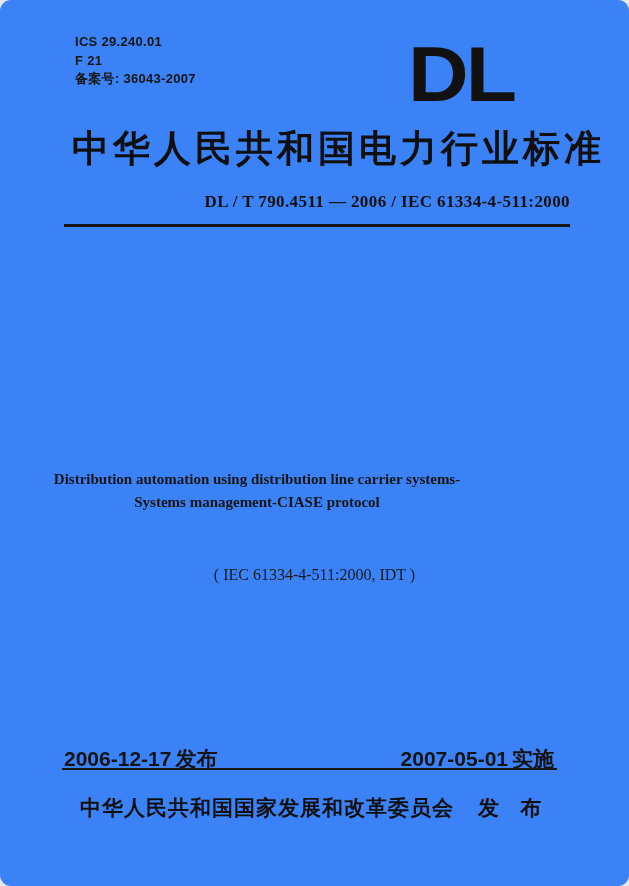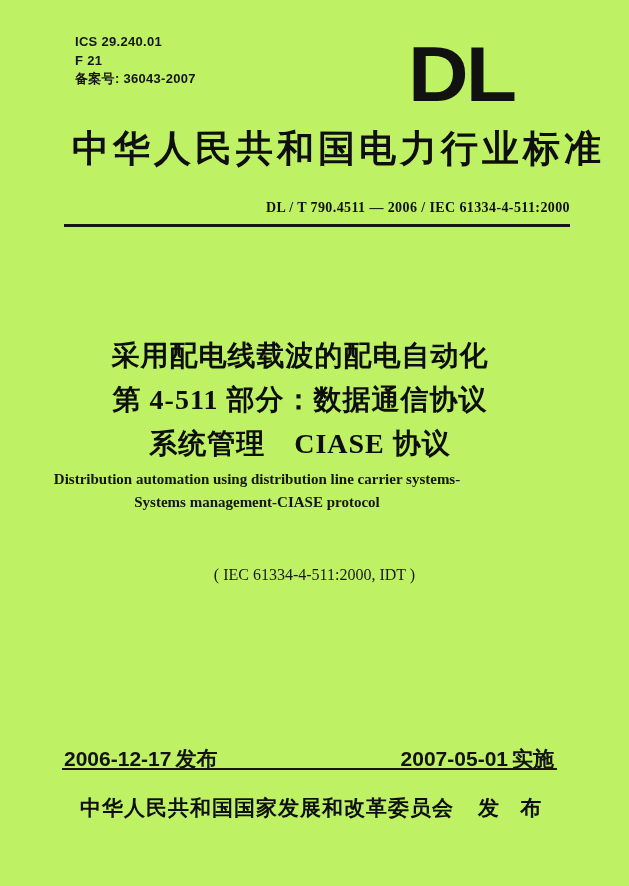--- a/index.html
+++ b/index.html
@@ -2,24 +2,25 @@
 <html><head>
 <meta charset="utf-8">
 <style>
   * { margin: 0; padding: 0; box-sizing: border-box; }
   html, body { background: #e8e8e8; }
   .page {
     position: relative;
     width: 629px;
     height: 886px;
     margin: 0 auto;
-    background: #bef264;
+    background: #3b82f6;
     color: #151515;
     font-family: "Liberation Serif", serif;
     overflow: hidden;
+    border-radius: 11px;
   }
   
   .ics-block {
     position: absolute;
     left: 75px;
     top: 33px;
     font-family: "Liberation Sans", sans-serif;
     font-size: 13px;
     font-weight: bold;
     line-height: 18.5px;
@@ -51,25 +52,24 @@
     line-height: 44px;
     text-align: center;
     white-space: nowrap;
     color: #0f0f0f;
   }
   
   .std-number {
     position: absolute;
     right: 59px;
     top: 192px;
-    font-size: 14px;
+    font-size: 17px;
     font-weight: bold;
     letter-spacing: 0.4px;
     color: #111;
-    margin-top: 8px;
   }
   .rule {
     position: absolute;
     background: #161616;
   }
   .rule-top { left: 64px; top: 224px; width: 506px; height: 3px; }
   .rule-bottom { left: 62px; top: 768px; width: 495px; height: 2px; }
   
   .title-cn {
     position: absolute;
@@ -149,25 +149,20 @@
   </div>
 
   <div class="dl-logo">DL</div>
 
   <div class="std-category">中华人民共和国电力行业标准</div>
 
   <div class="std-number">DL / T 790.4511 — 2006 / IEC 61334-4-511:2000</div>
 
   <div class="rule rule-top"></div>
 
-  <div class="title-cn">
-    <div>采用配电线载波的配电自动化</div>
-    <div>第 4-511 部分：数据通信协议</div>
-    <div>系统管理　CIASE 协议</div>
-  </div>
 
   <div class="title-en">
     <div>Distribution automation using distribution line carrier systems-</div>
     <div>Systems management-CIASE protocol</div>
   </div>
 
   <div class="idt-note">( IEC 61334-4-511:2000, IDT )</div>
 
   <div class="dates-row">
     <div>

